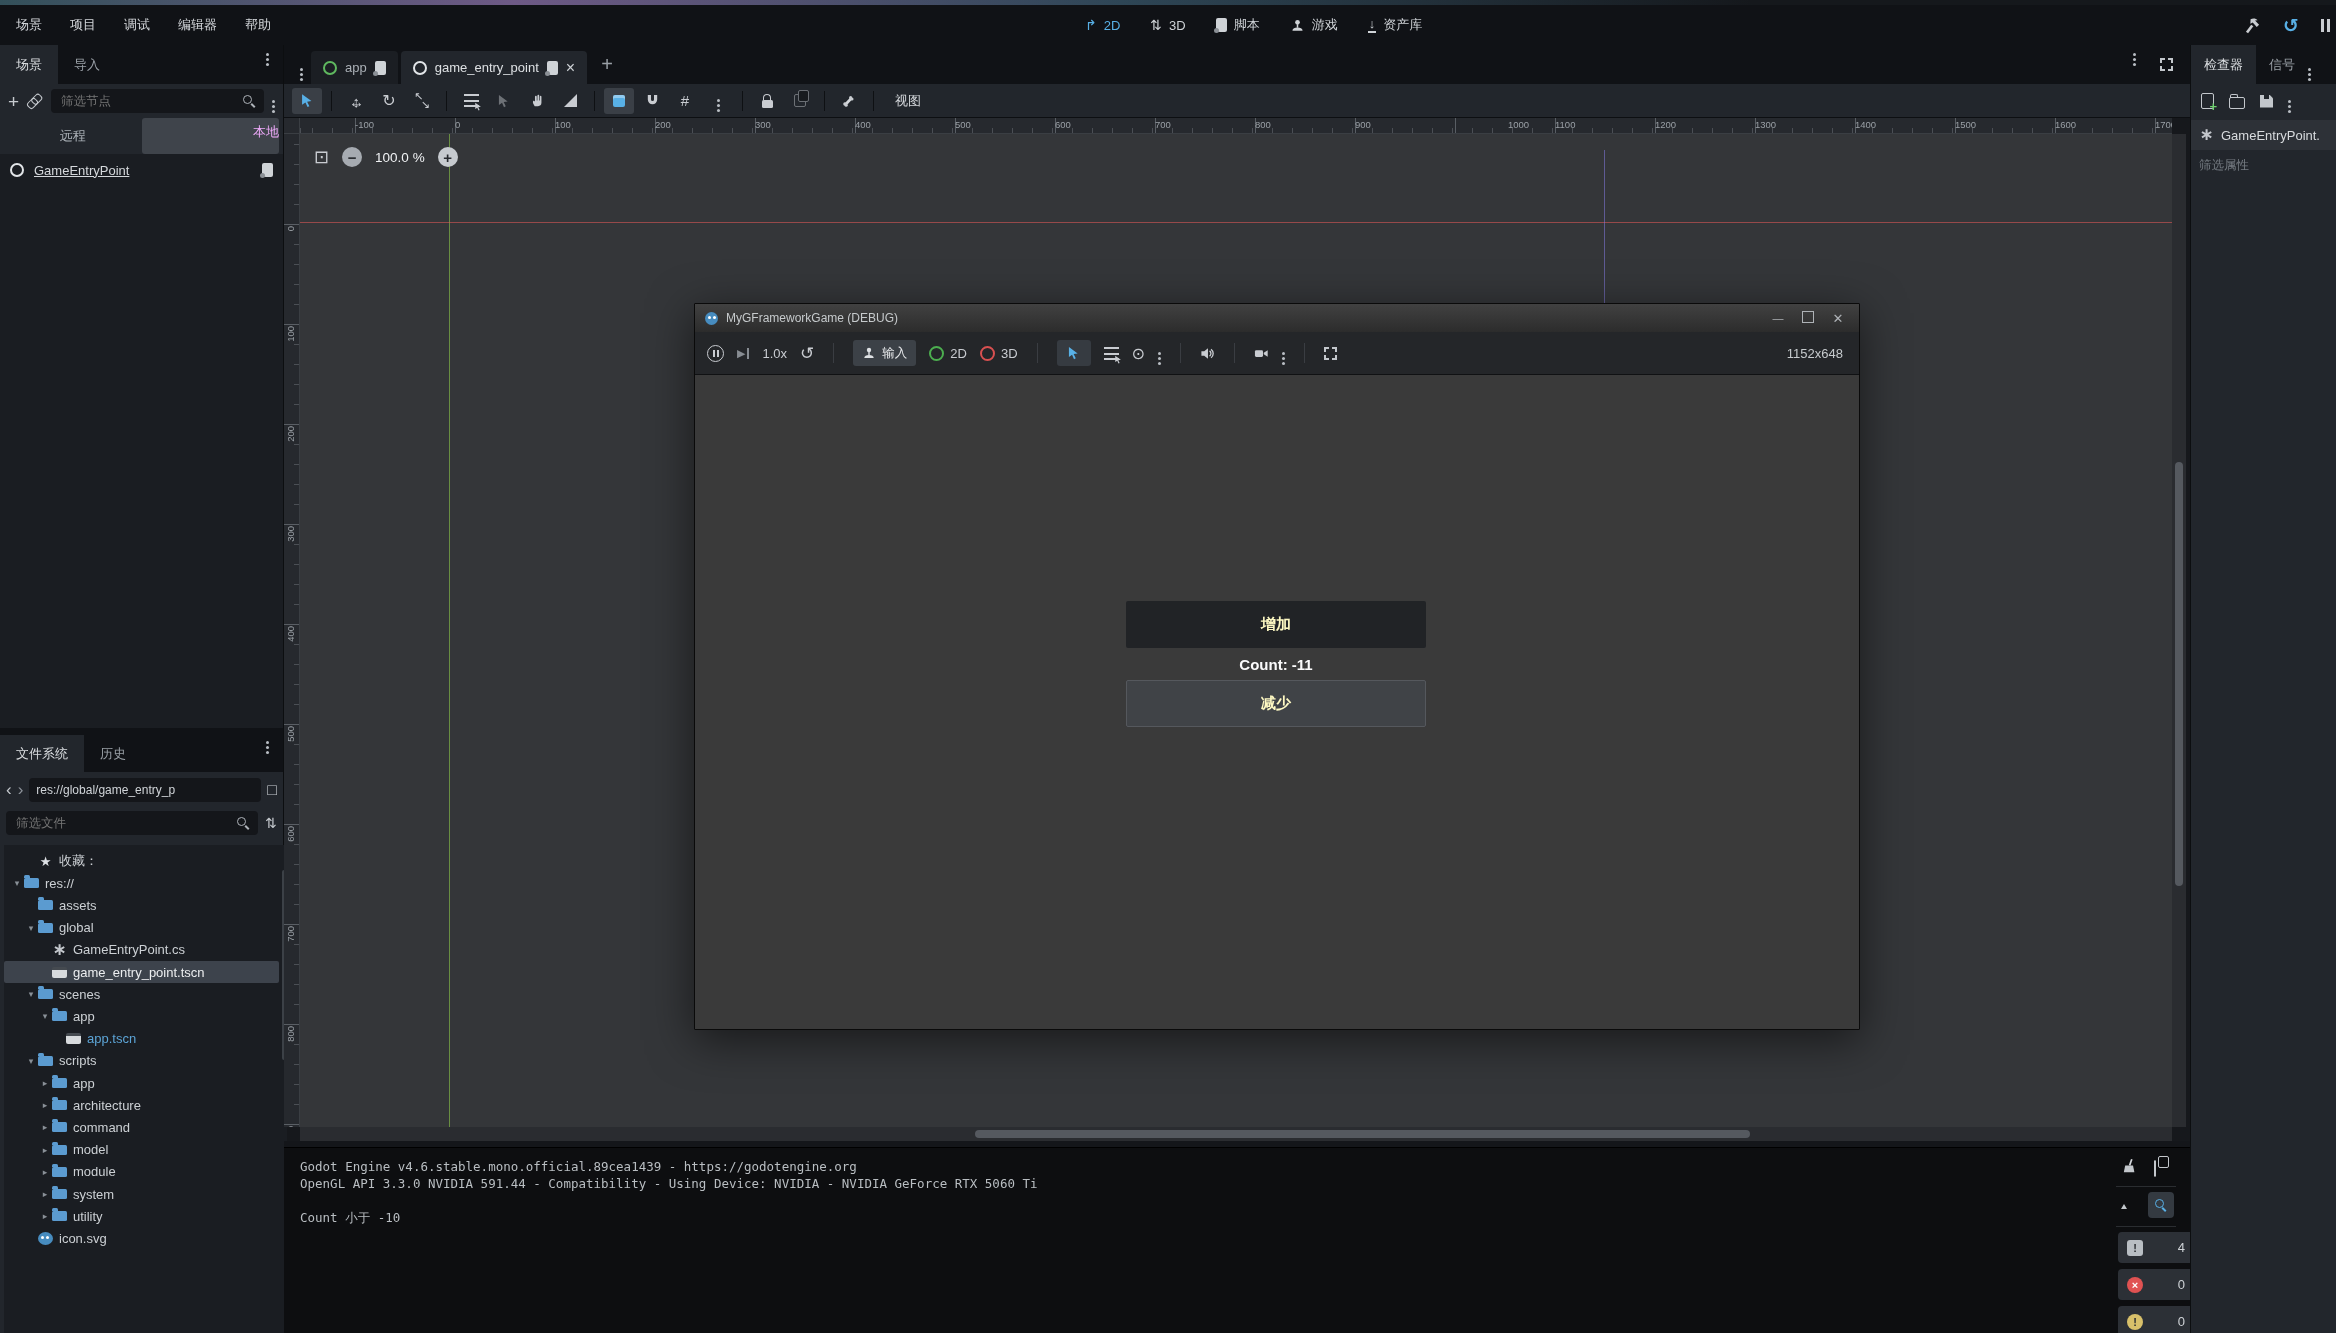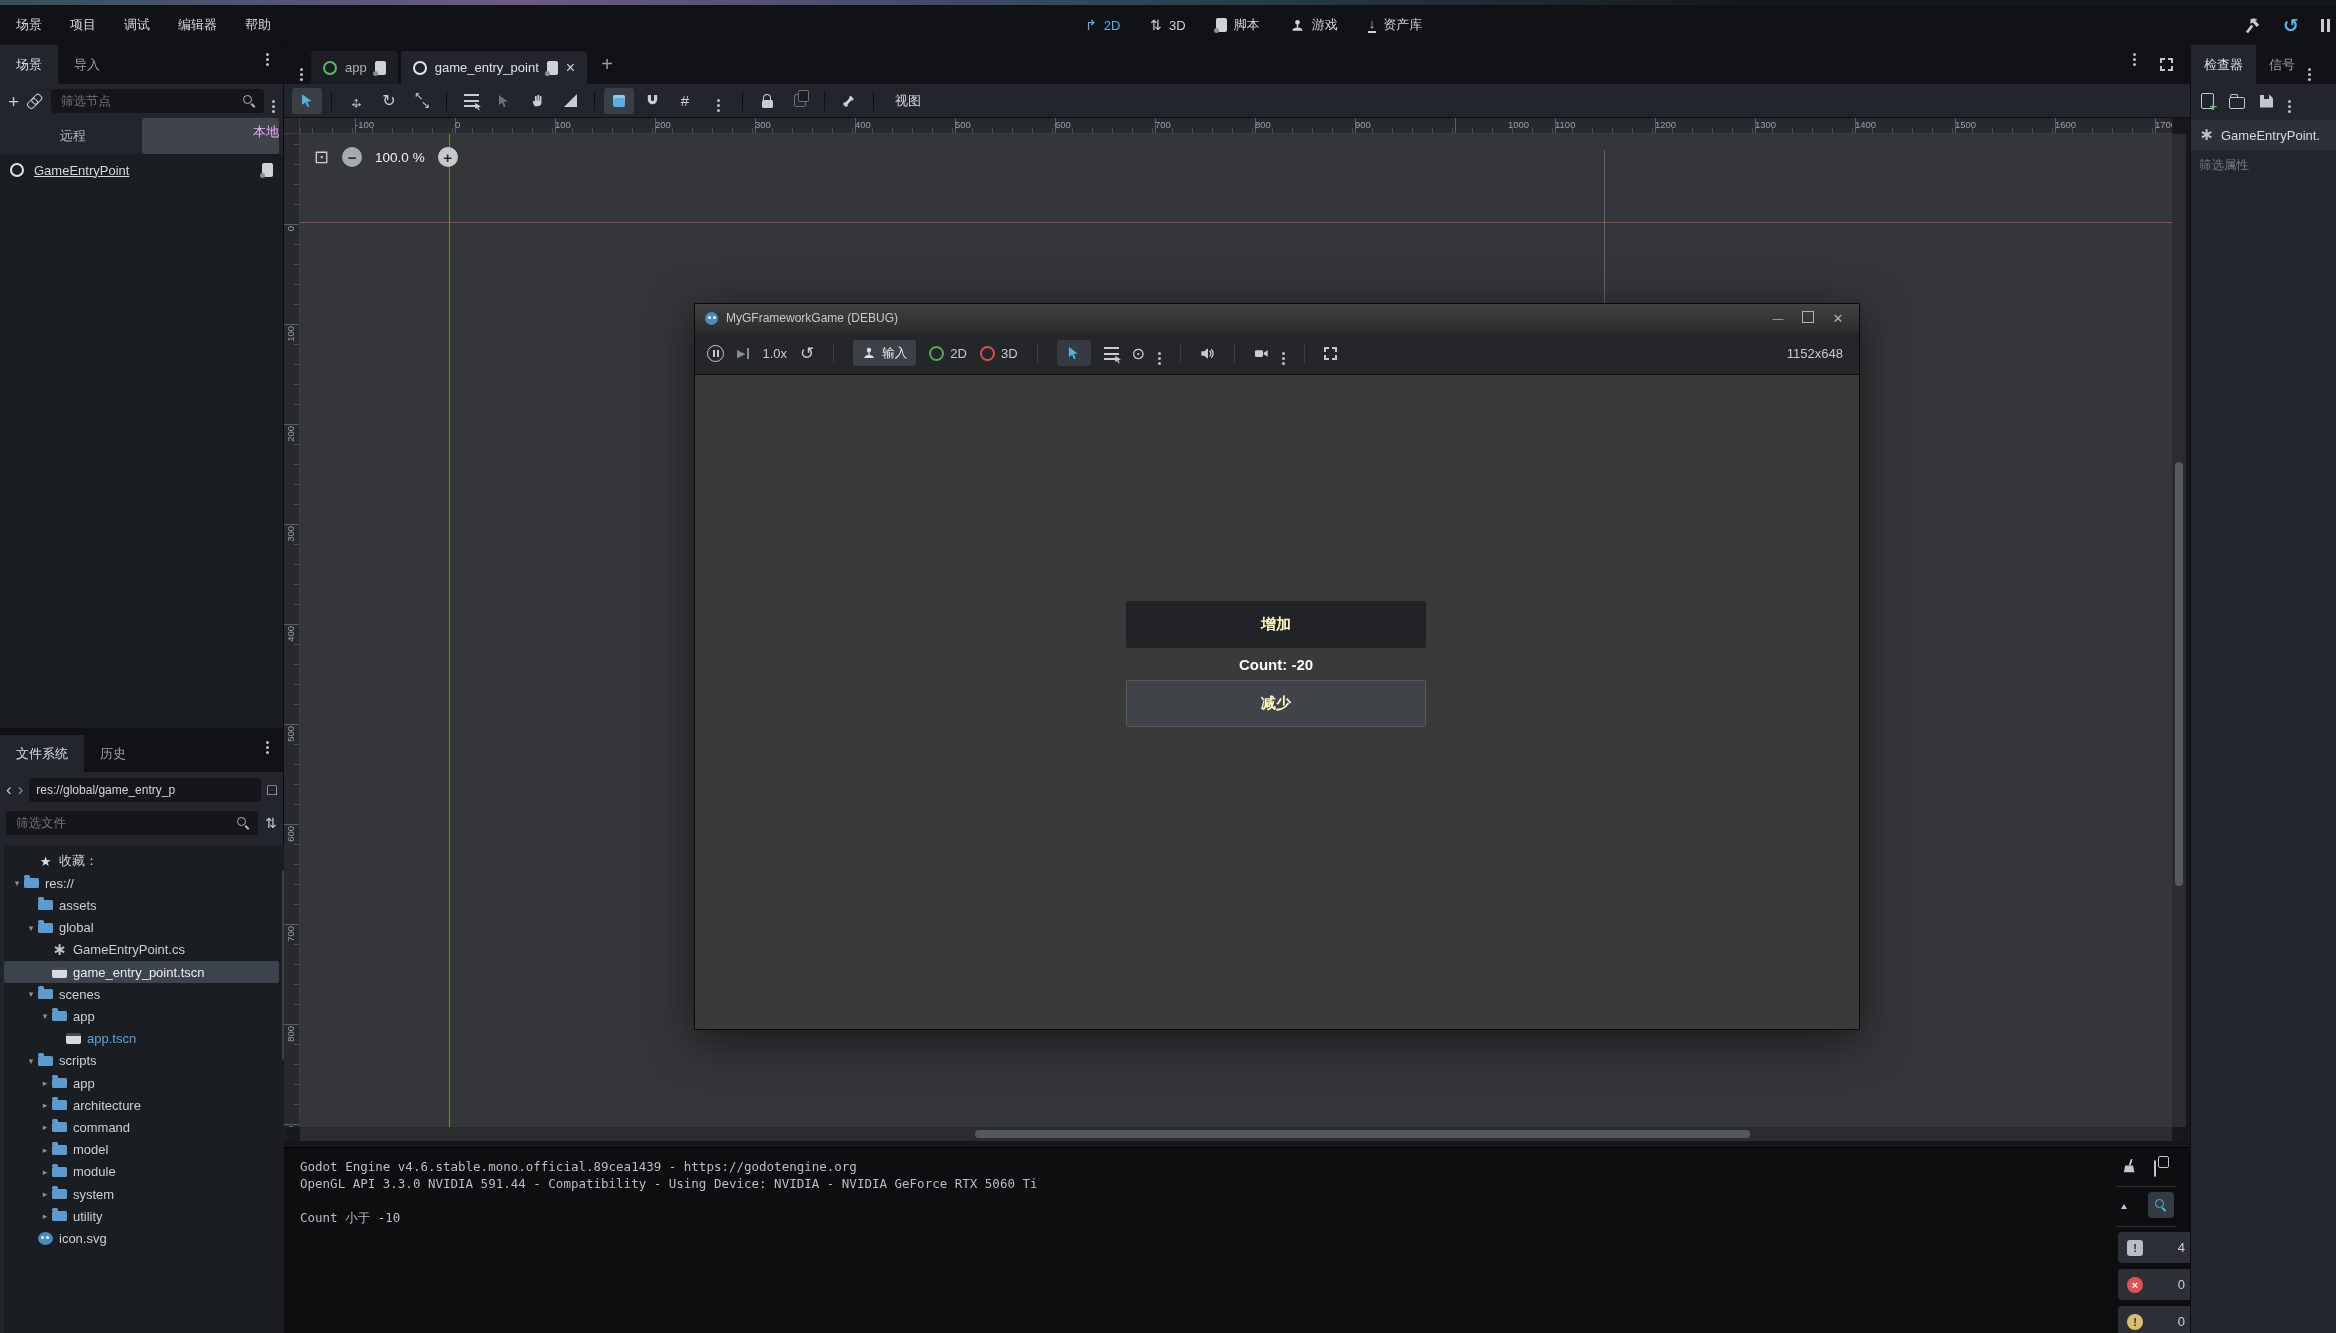--- a/index.html
+++ b/index.html
@@ -579,21 +579,21 @@
               <use href="#sym-camera"></use>
             </svg>
           <span class="dots" style="margin-top:0;"></span>
           <span class="vsep" style="background:#3a3d42;"></span>
           <span class="icon-fullscreen"></span>
           <span style="margin-left:auto;font-size:13px;color:#c6cacd;padding-right:4px;">1152x648</span>
         </div>
 
         <div class="ab" style="left:0;top:71px;width:1164px;height:654px;">
           <div class="gbtn" style="top:226px;background:#212326;">增加</div>
-          <div class="ab" style="left:431px;top:281px;width:300px;text-align:center;font-size:15px;font-weight:bold;color:#fbfbfc;">Count: -20</div>
+          <div class="ab" style="left:431px;top:281px;width:300px;text-align:center;font-size:15px;font-weight:bold;color:#fbfbfc;">Count: -11</div>
           <div class="gbtn" style="top:305px;background:#404347;border:1px solid #55585d;box-sizing:border-box;">减少</div>
         </div>
       </div>
     </div>
 
     <div class="ab" style="left:16px;top:1082px;width:1872px;height:14px;background:#2a2c30;">
       <div class="ab" style="left:675px;top:3px;width:775px;height:8px;background:#55595f;border-radius:4px;"></div>
     </div>
 
     <div class="ab" style="left:1888px;top:89px;width:14px;height:993px;background:#2a2c30;">

